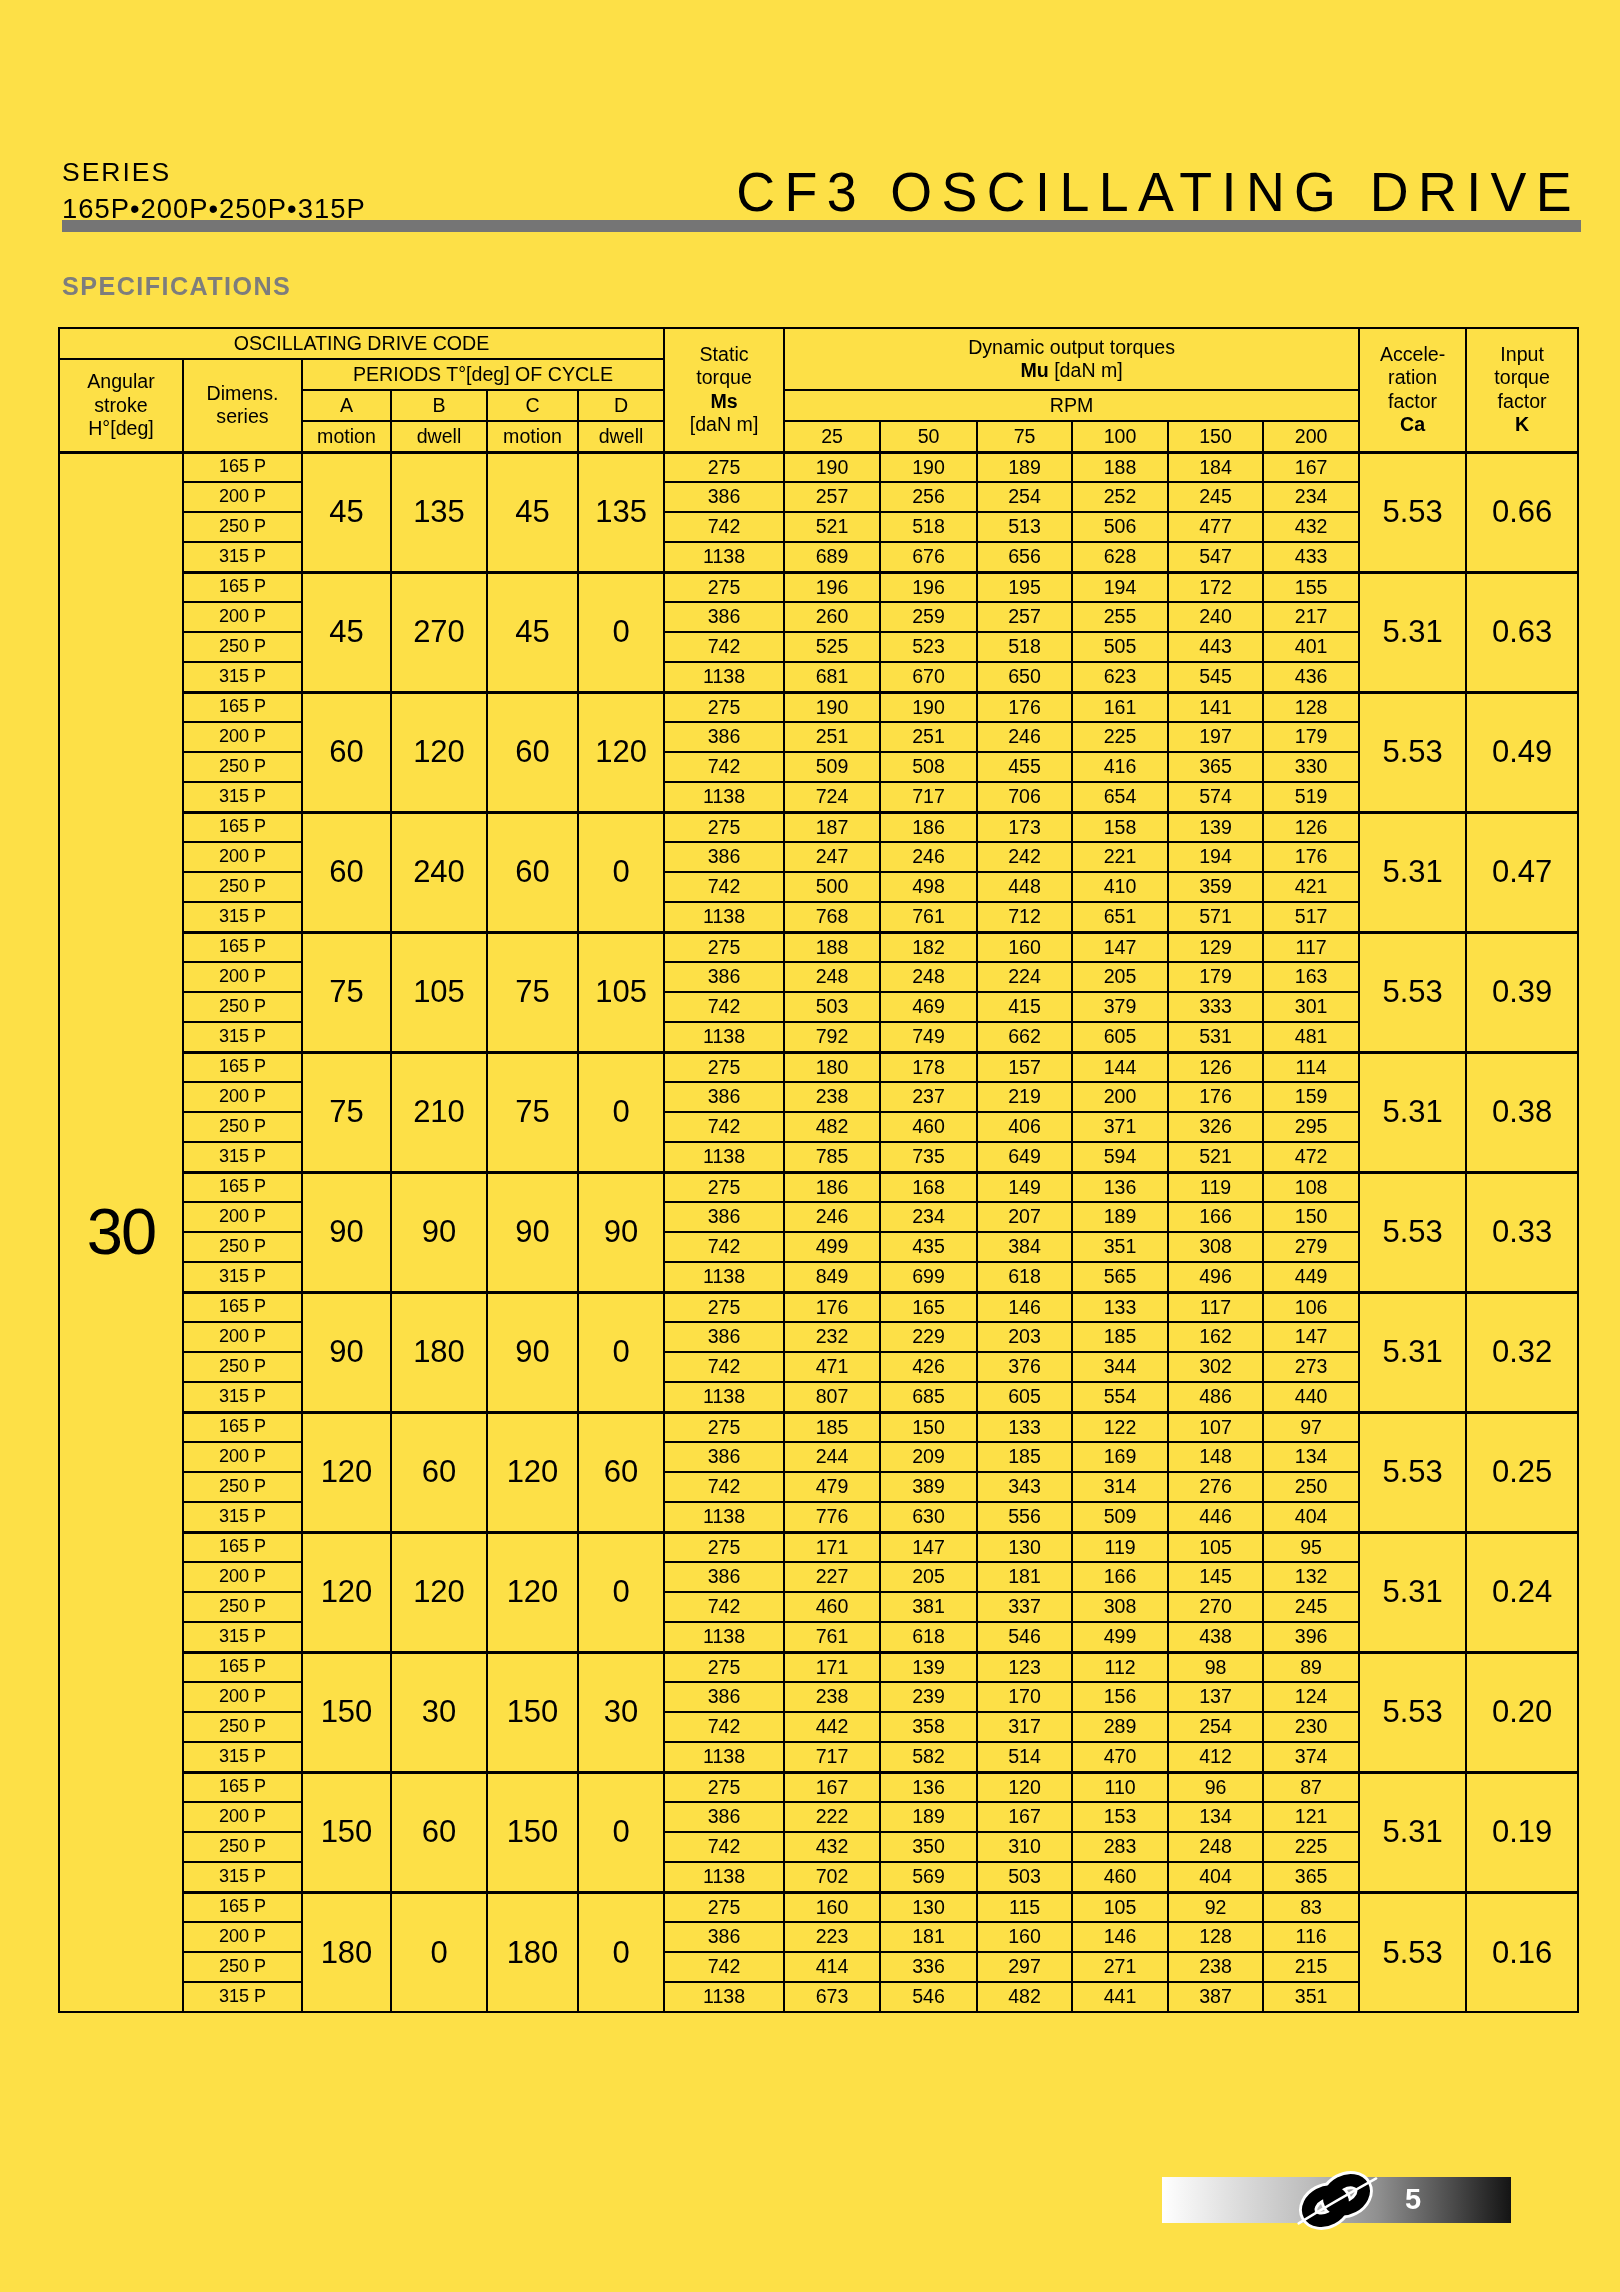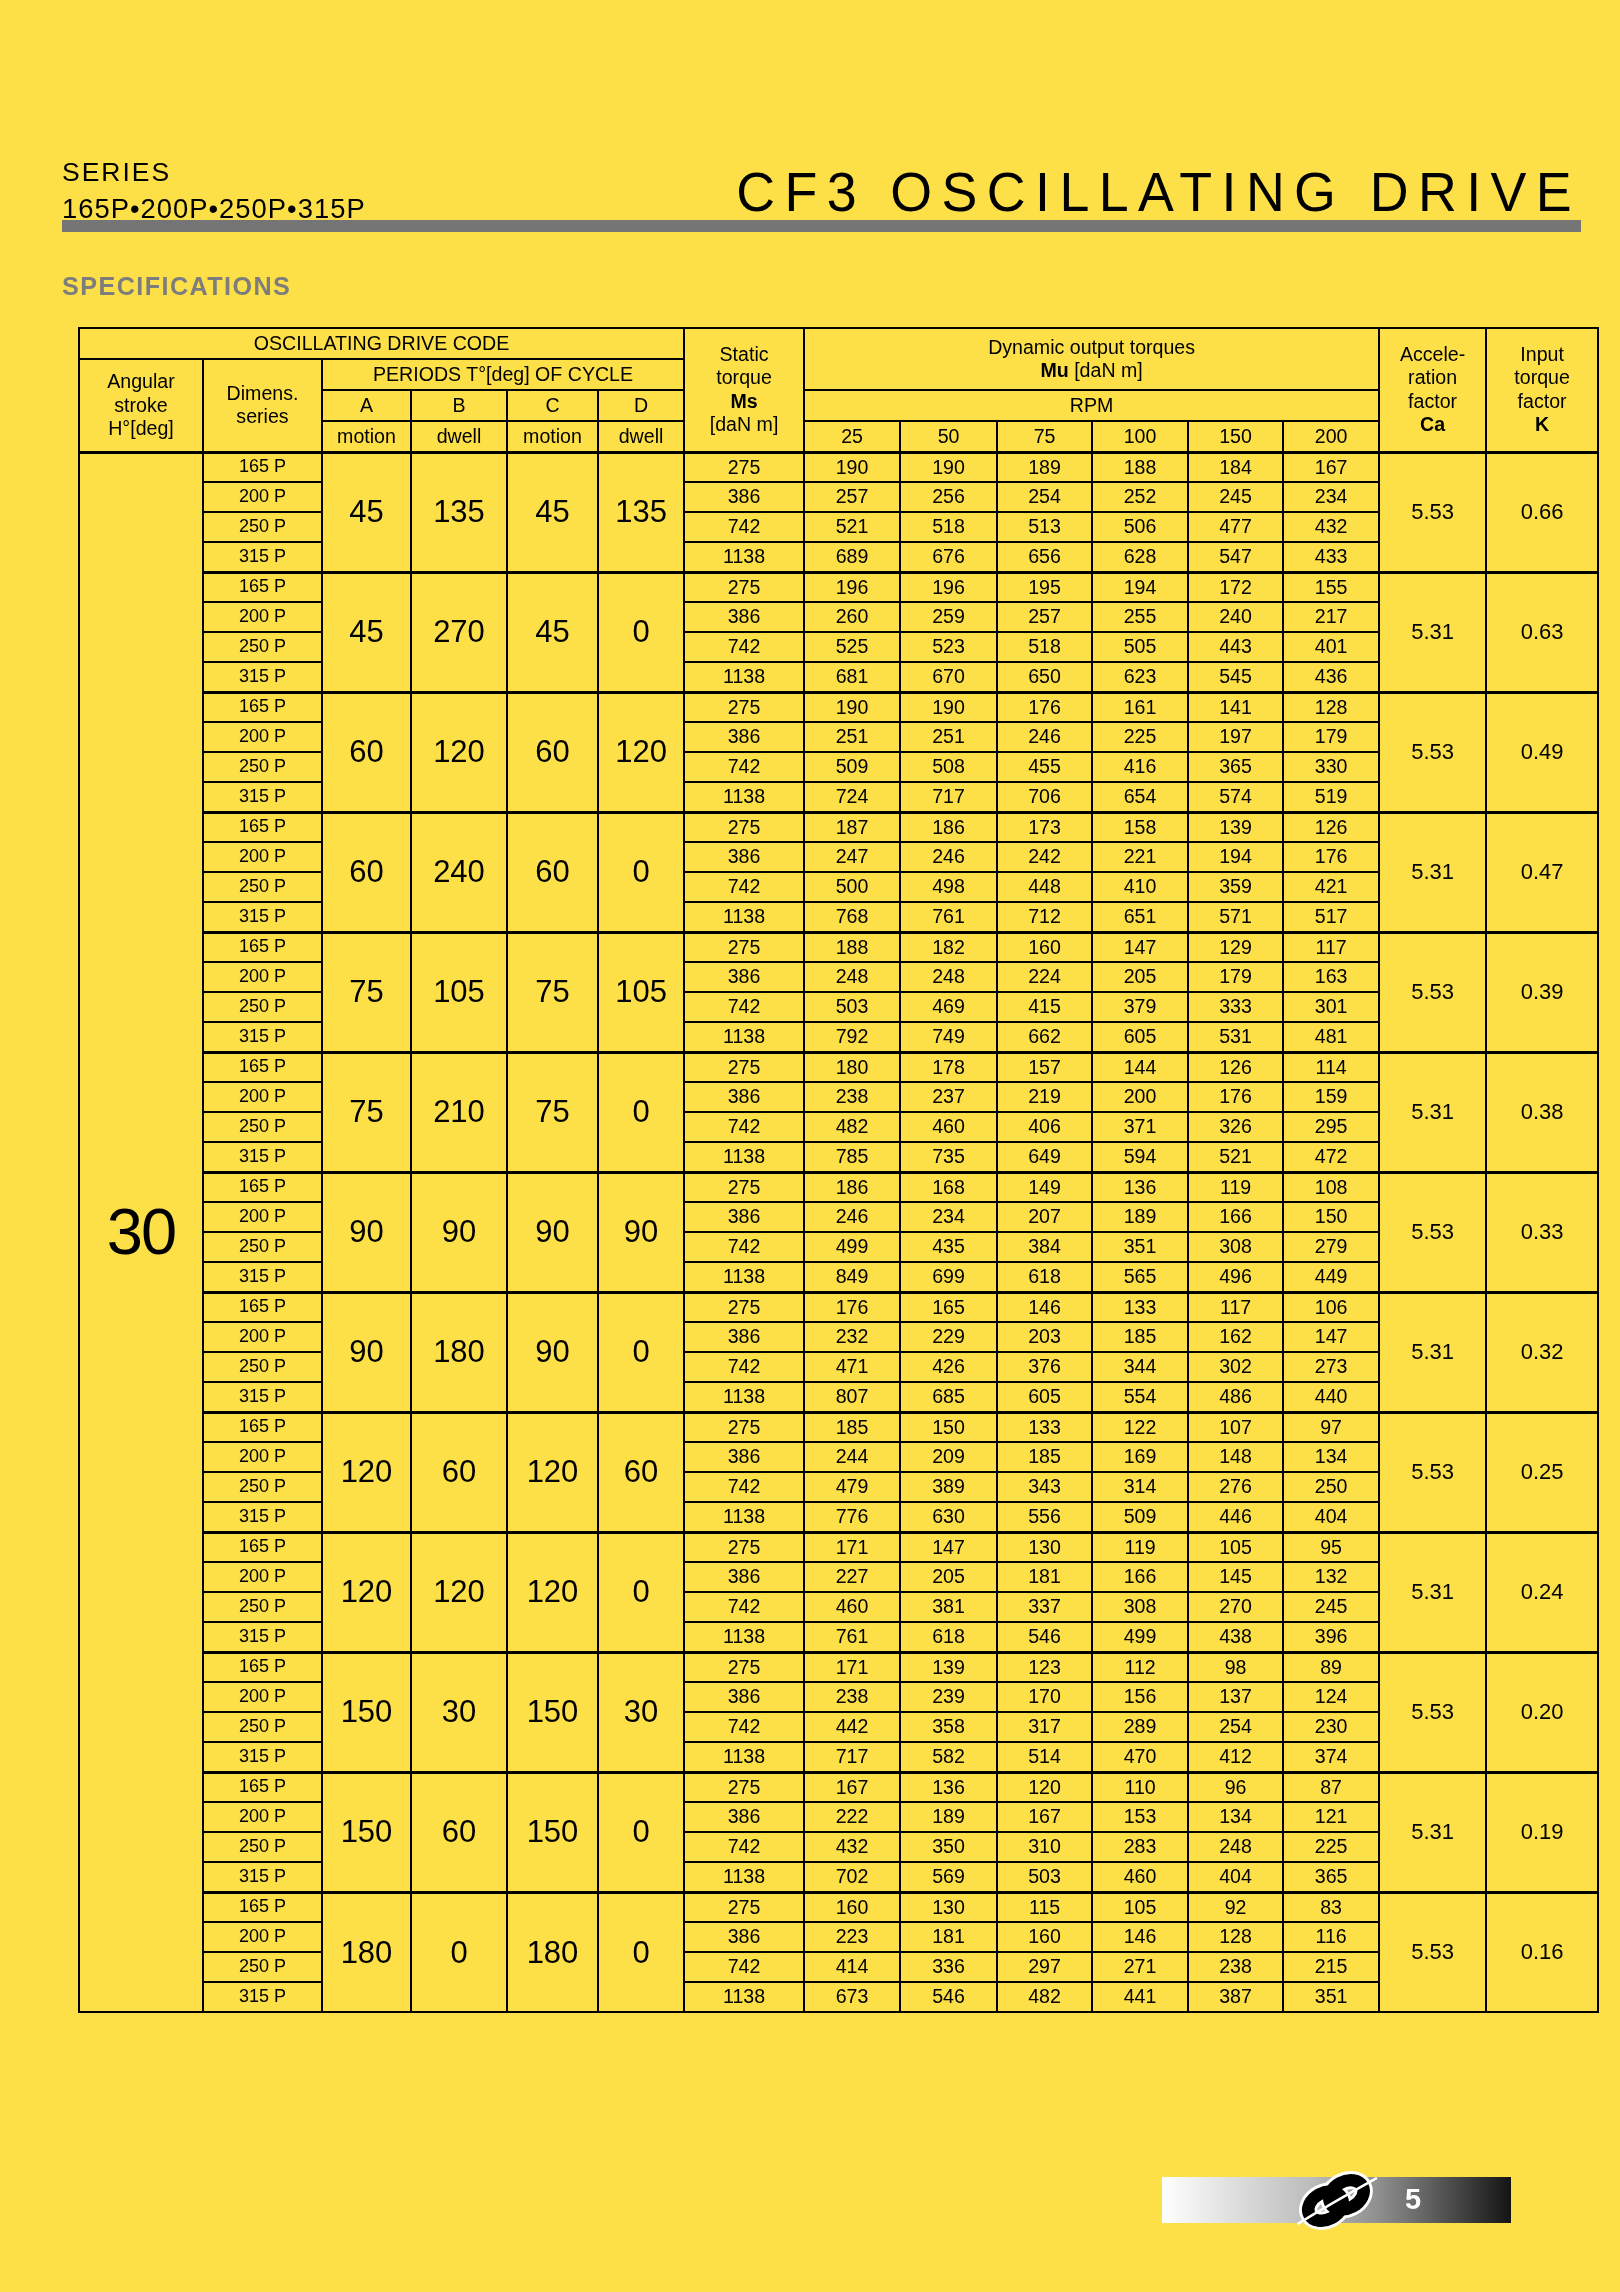--- a/index.html
+++ b/index.html
@@ -15,42 +15,42 @@
   .doc-title {
     position:absolute; right:39px; top:159px; font-size:56px; font-weight:normal;
     letter-spacing:9.8px; white-space:nowrap; transform:scaleX(0.96); transform-origin:right;
   }
   .title-rule { position:absolute; left:62px; top:220px; width:1519px; height:11.8px; background:#757575; }
   .section-heading {
     position:absolute; left:62px; top:271px; font-size:26.5px; font-weight:bold;
     color:#7d7d7d; letter-spacing:1.5px; transform:scaleX(0.95); transform-origin:left;
   }
   
-  .spec-table-wrap { position:absolute; left:78px; top:327px; }
+  .spec-table-wrap { position:absolute; left:58px; top:327px; }
   table.spec {
     border-collapse:collapse; table-layout:fixed; width:1519px;
     font-size:19.6px; border:2.9px solid #000;
   }
   table.spec th, table.spec td {
     border:2px solid #000; border-top-width:2.9px; border-bottom-width:2.9px;
     text-align:center; vertical-align:middle; padding:0; font-weight:normal;
     line-height:1.2; overflow:hidden;
   }
   thead tr { height:31px; }
   thead th { font-size:19.6px; }
   .bold { font-weight:bold; }
   .pre { white-space:pre-line; }
   .hdr-stack { display:flex; flex-direction:column; justify-content:flex-end; height:100%; padding:2px 0; }
   tbody tr { height:30px; }
   tbody tr.group-start td { border-top-width:3.9px; }
   td.stroke-cell { font-size:65px; letter-spacing:-2px; }
   td.series-cell { font-size:18px; }
   td.period-cell { font-size:31px; }
   td.num-cell { text-align:right; padding-right:6.9px; }
-  td.factor-cell { font-size:22px; }
+  td.factor-cell { font-size:31px; }
   
   .footer-bar {
     position:absolute; left:1162px; top:2177px; width:349px; height:46px;
     background:linear-gradient(to right,#ffffff 0%,#e2e2e2 18%,#bdbdbd 42%,#8f8f8f 62%,#4f4f4f 82%,#141414 100%);
   }
   .footer-logo { position:absolute; left:120px; top:-10.8px; width:106px; height:67px; }
   .page-number {
     position:absolute; left:243px; top:5.9px; color:#ffffff; font-size:29px; font-weight:bold;
   }
 </style>

